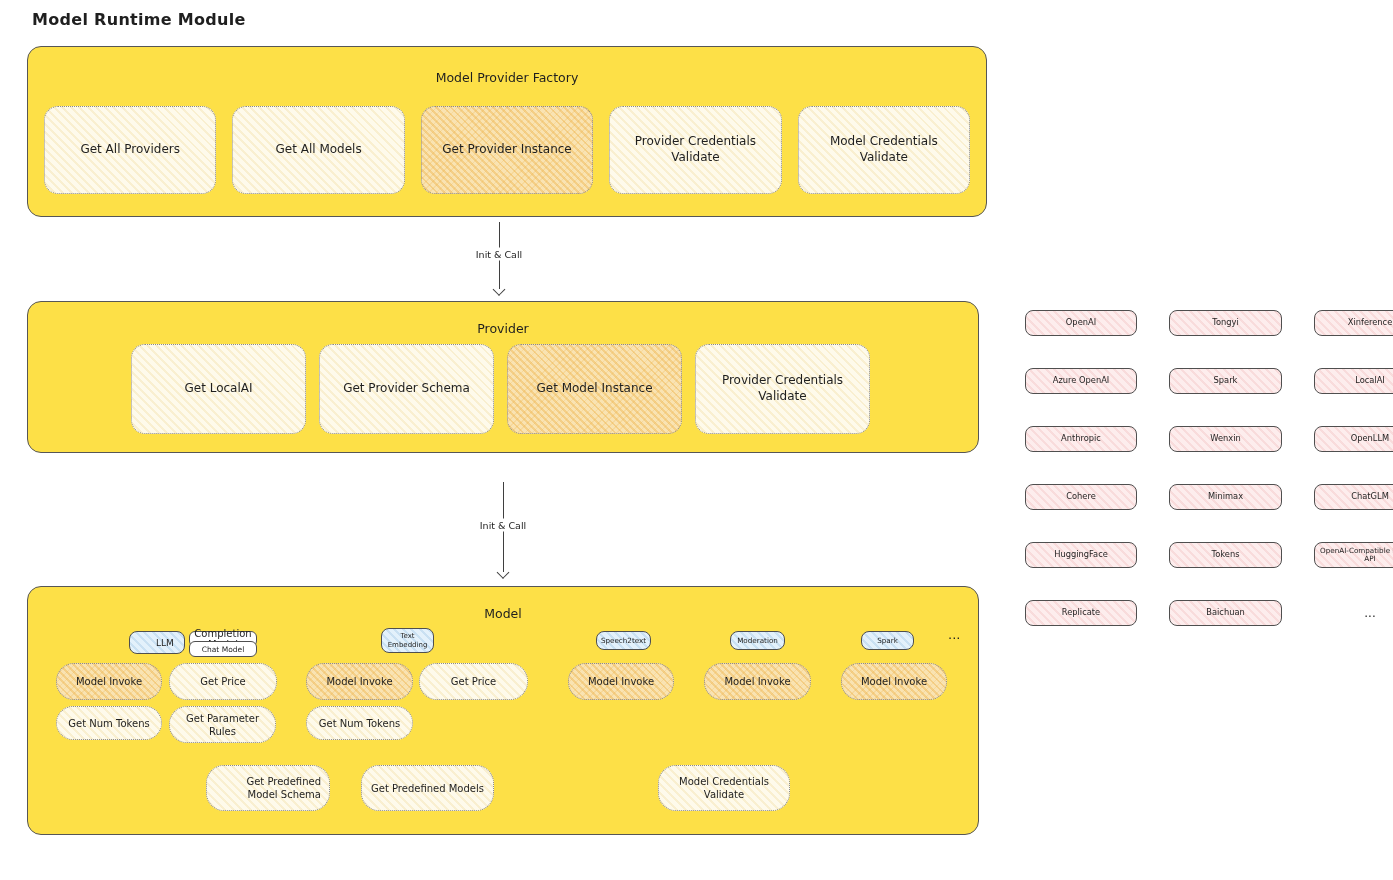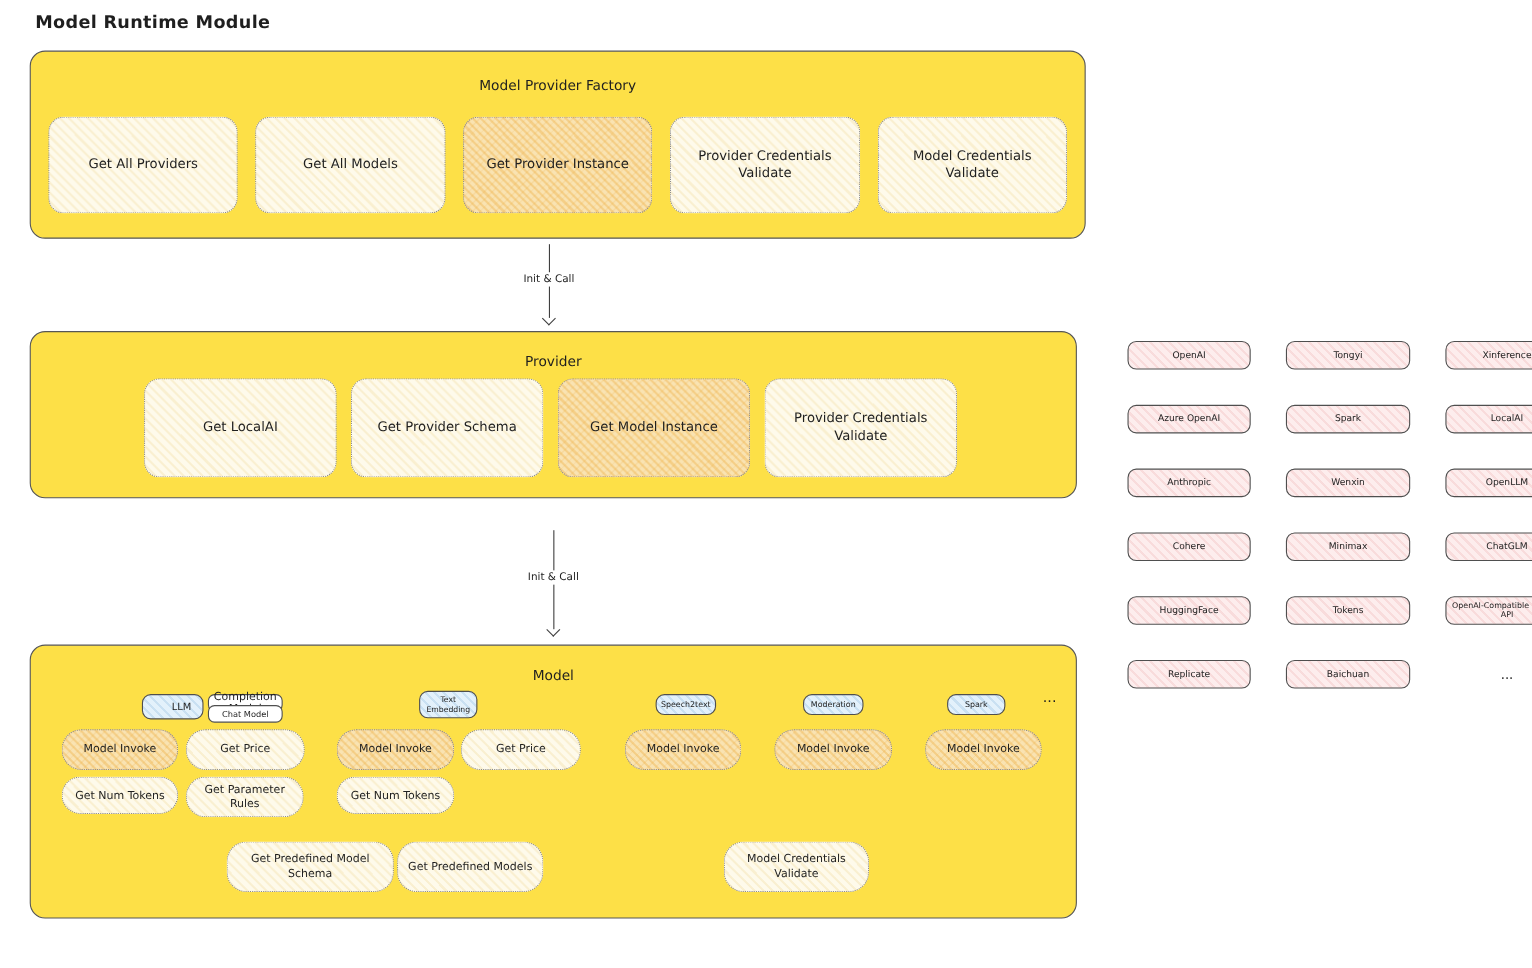--- a/index.html
+++ b/index.html
@@ -132,21 +132,21 @@
   .n-mi1 { left:28px;  top:76px; width:106px; height:37px; font-size:12.5px; }
   .n-gp1 { left:141px; top:76px; width:108px; height:37px; font-size:12.5px; }
   .n-mi2 { left:278px; top:76px; width:107px; height:37px; font-size:12.5px; }
   .n-gp2 { left:391px; top:76px; width:109px; height:37px; font-size:12.5px; }
   .n-mi3 { left:540px; top:76px; width:106px; height:37px; font-size:12.5px; }
   .n-mi4 { left:676px; top:76px; width:107px; height:37px; font-size:12.5px; }
   .n-mi5 { left:813px; top:76px; width:106px; height:37px; font-size:12.5px; }
   .n-gnt1{ left:28px;  top:119px; width:106px; height:34px; font-size:11.5px; }
   .n-gpr { left:141px; top:119px; width:107px; height:37px; font-size:11.5px; }
   .n-gnt2{ left:278px; top:119px; width:107px; height:34px; font-size:11.5px; }
-  .n-gpms{ left:178px; top:178px; width:152px; height:46px; font-size:11px; }
+  .n-gpms{ left:178px; top:178px; width:124px; height:46px; font-size:11px;text-align:right; }
   .n-gpm { left:333px; top:178px; width:133px; height:46px; font-size:11px; }
   .n-grm { left:476px; top:178px; width:145px; height:46px; font-size:11px; }
   .n-mcv { left:630px; top:178px; width:132px; height:46px; font-size:11px; }
 </style>
 </head>
 <body>
 
 <div class="canvas">
 
   <div class="page-title">Model Runtime Module</div>

